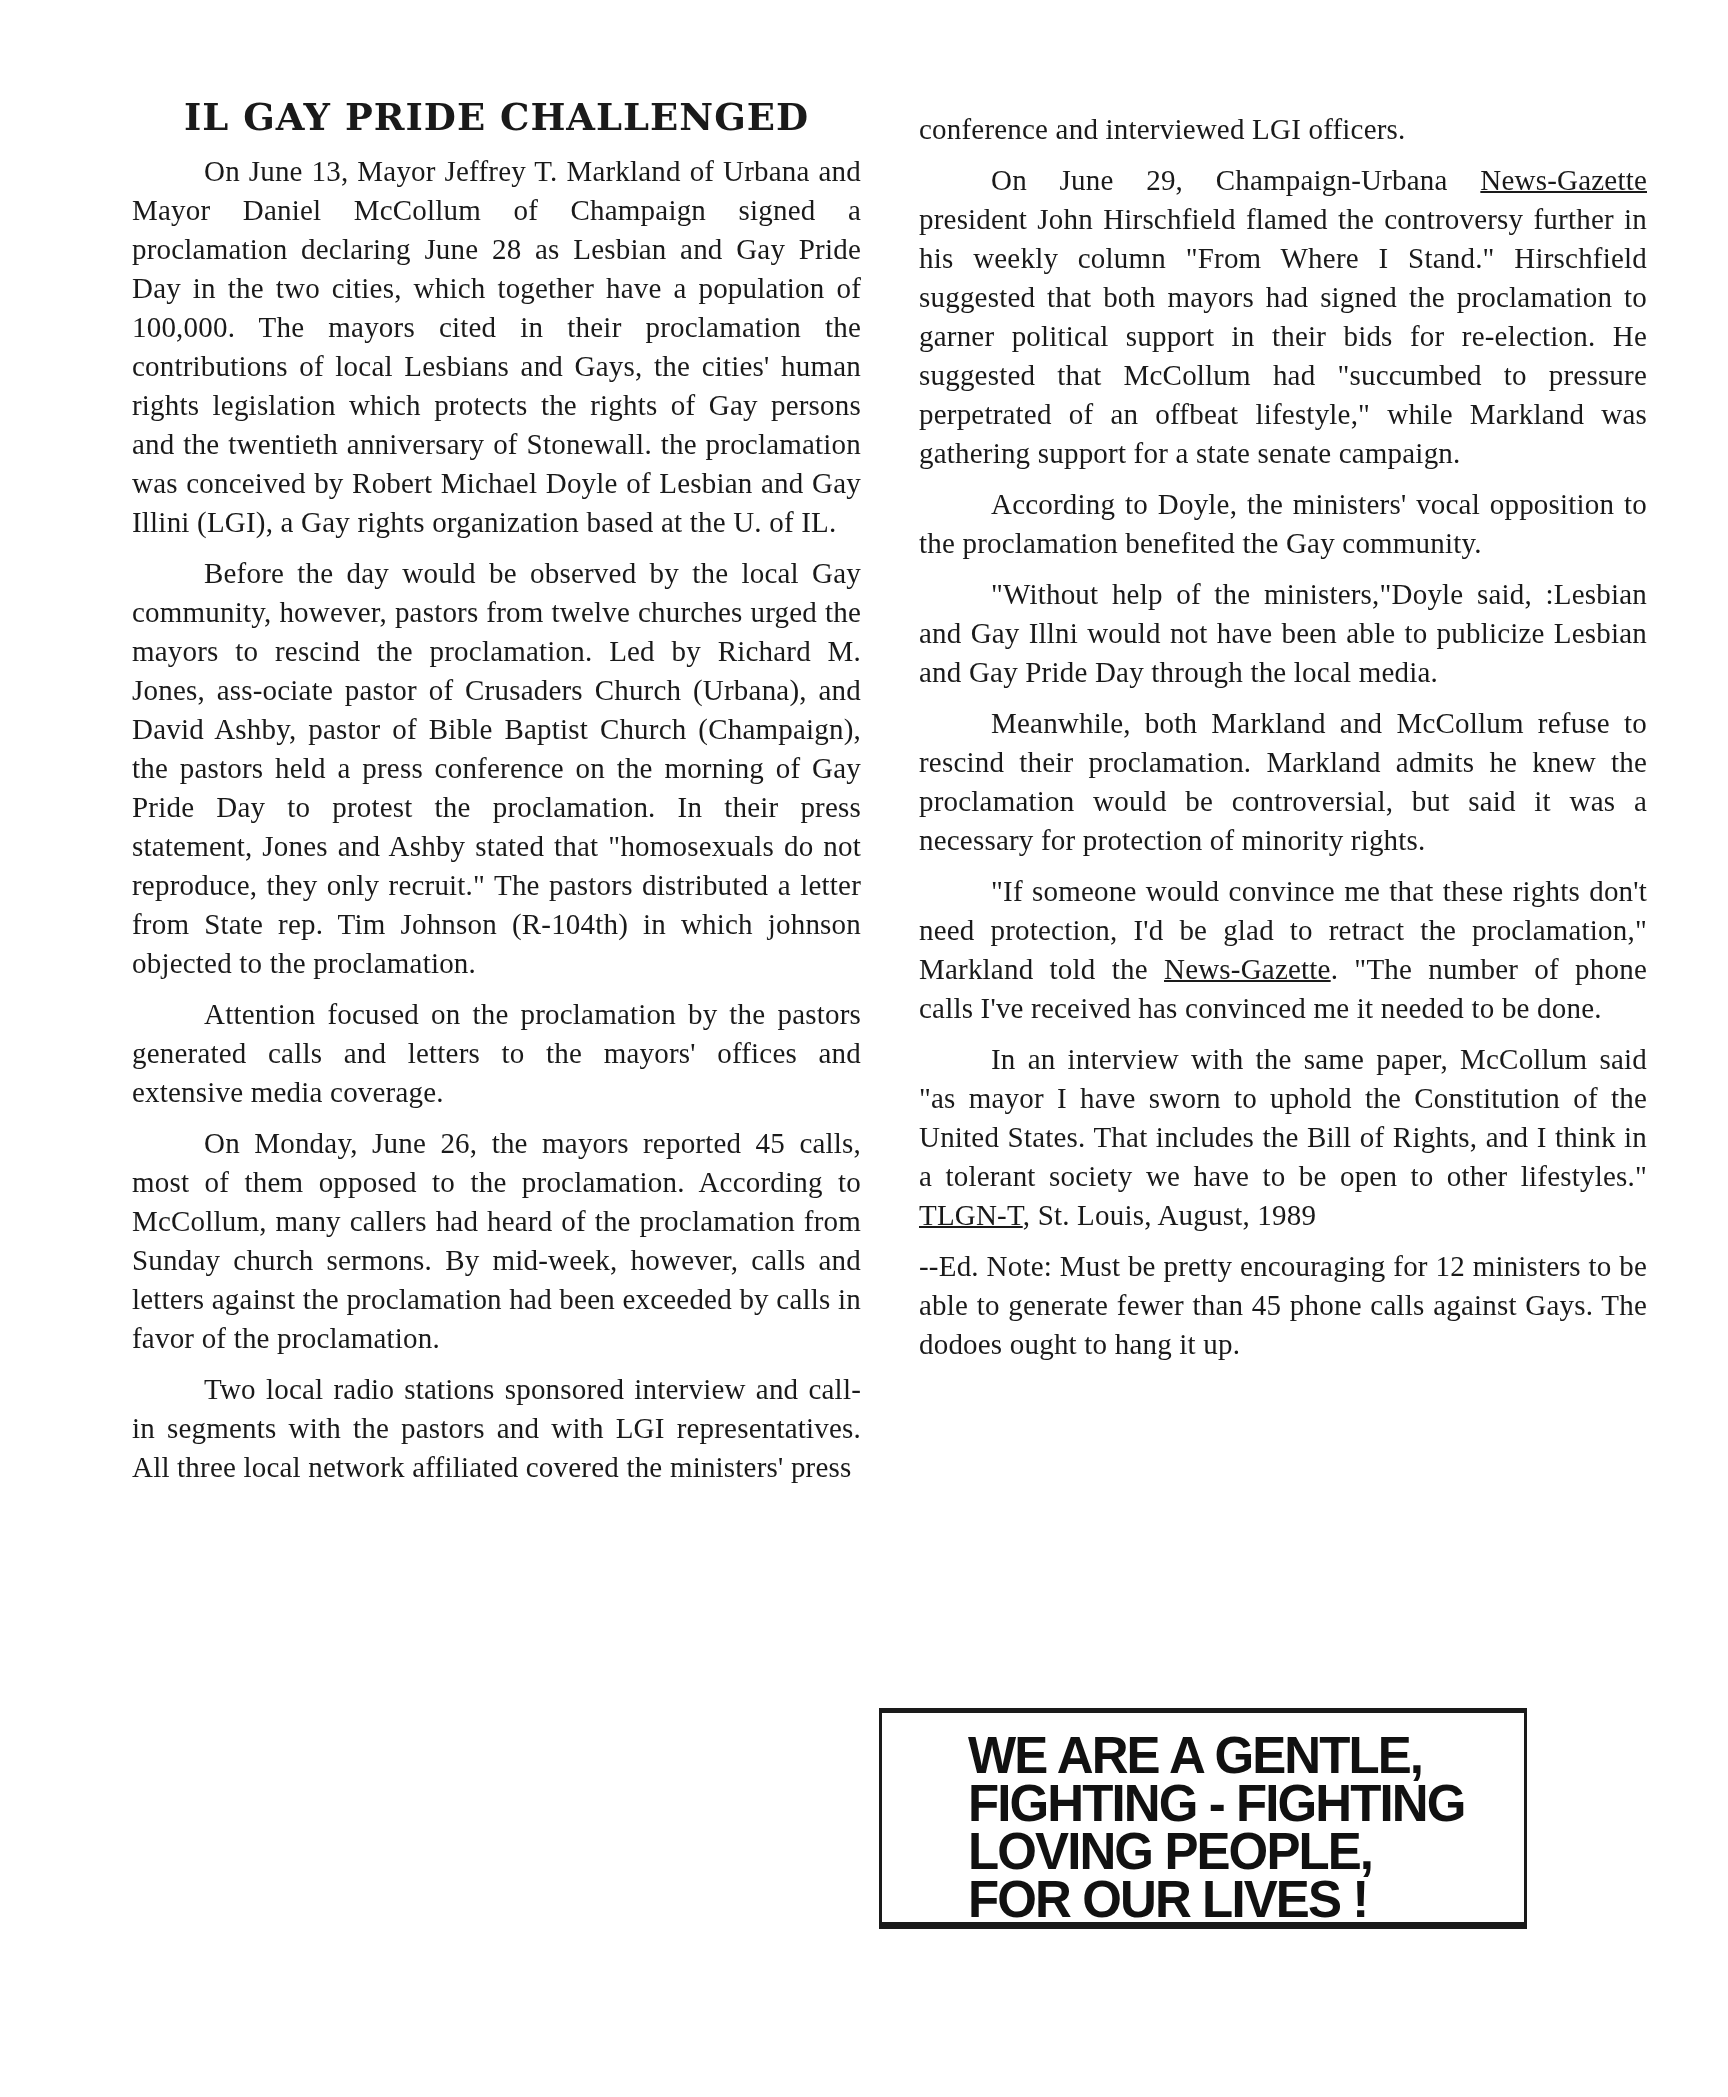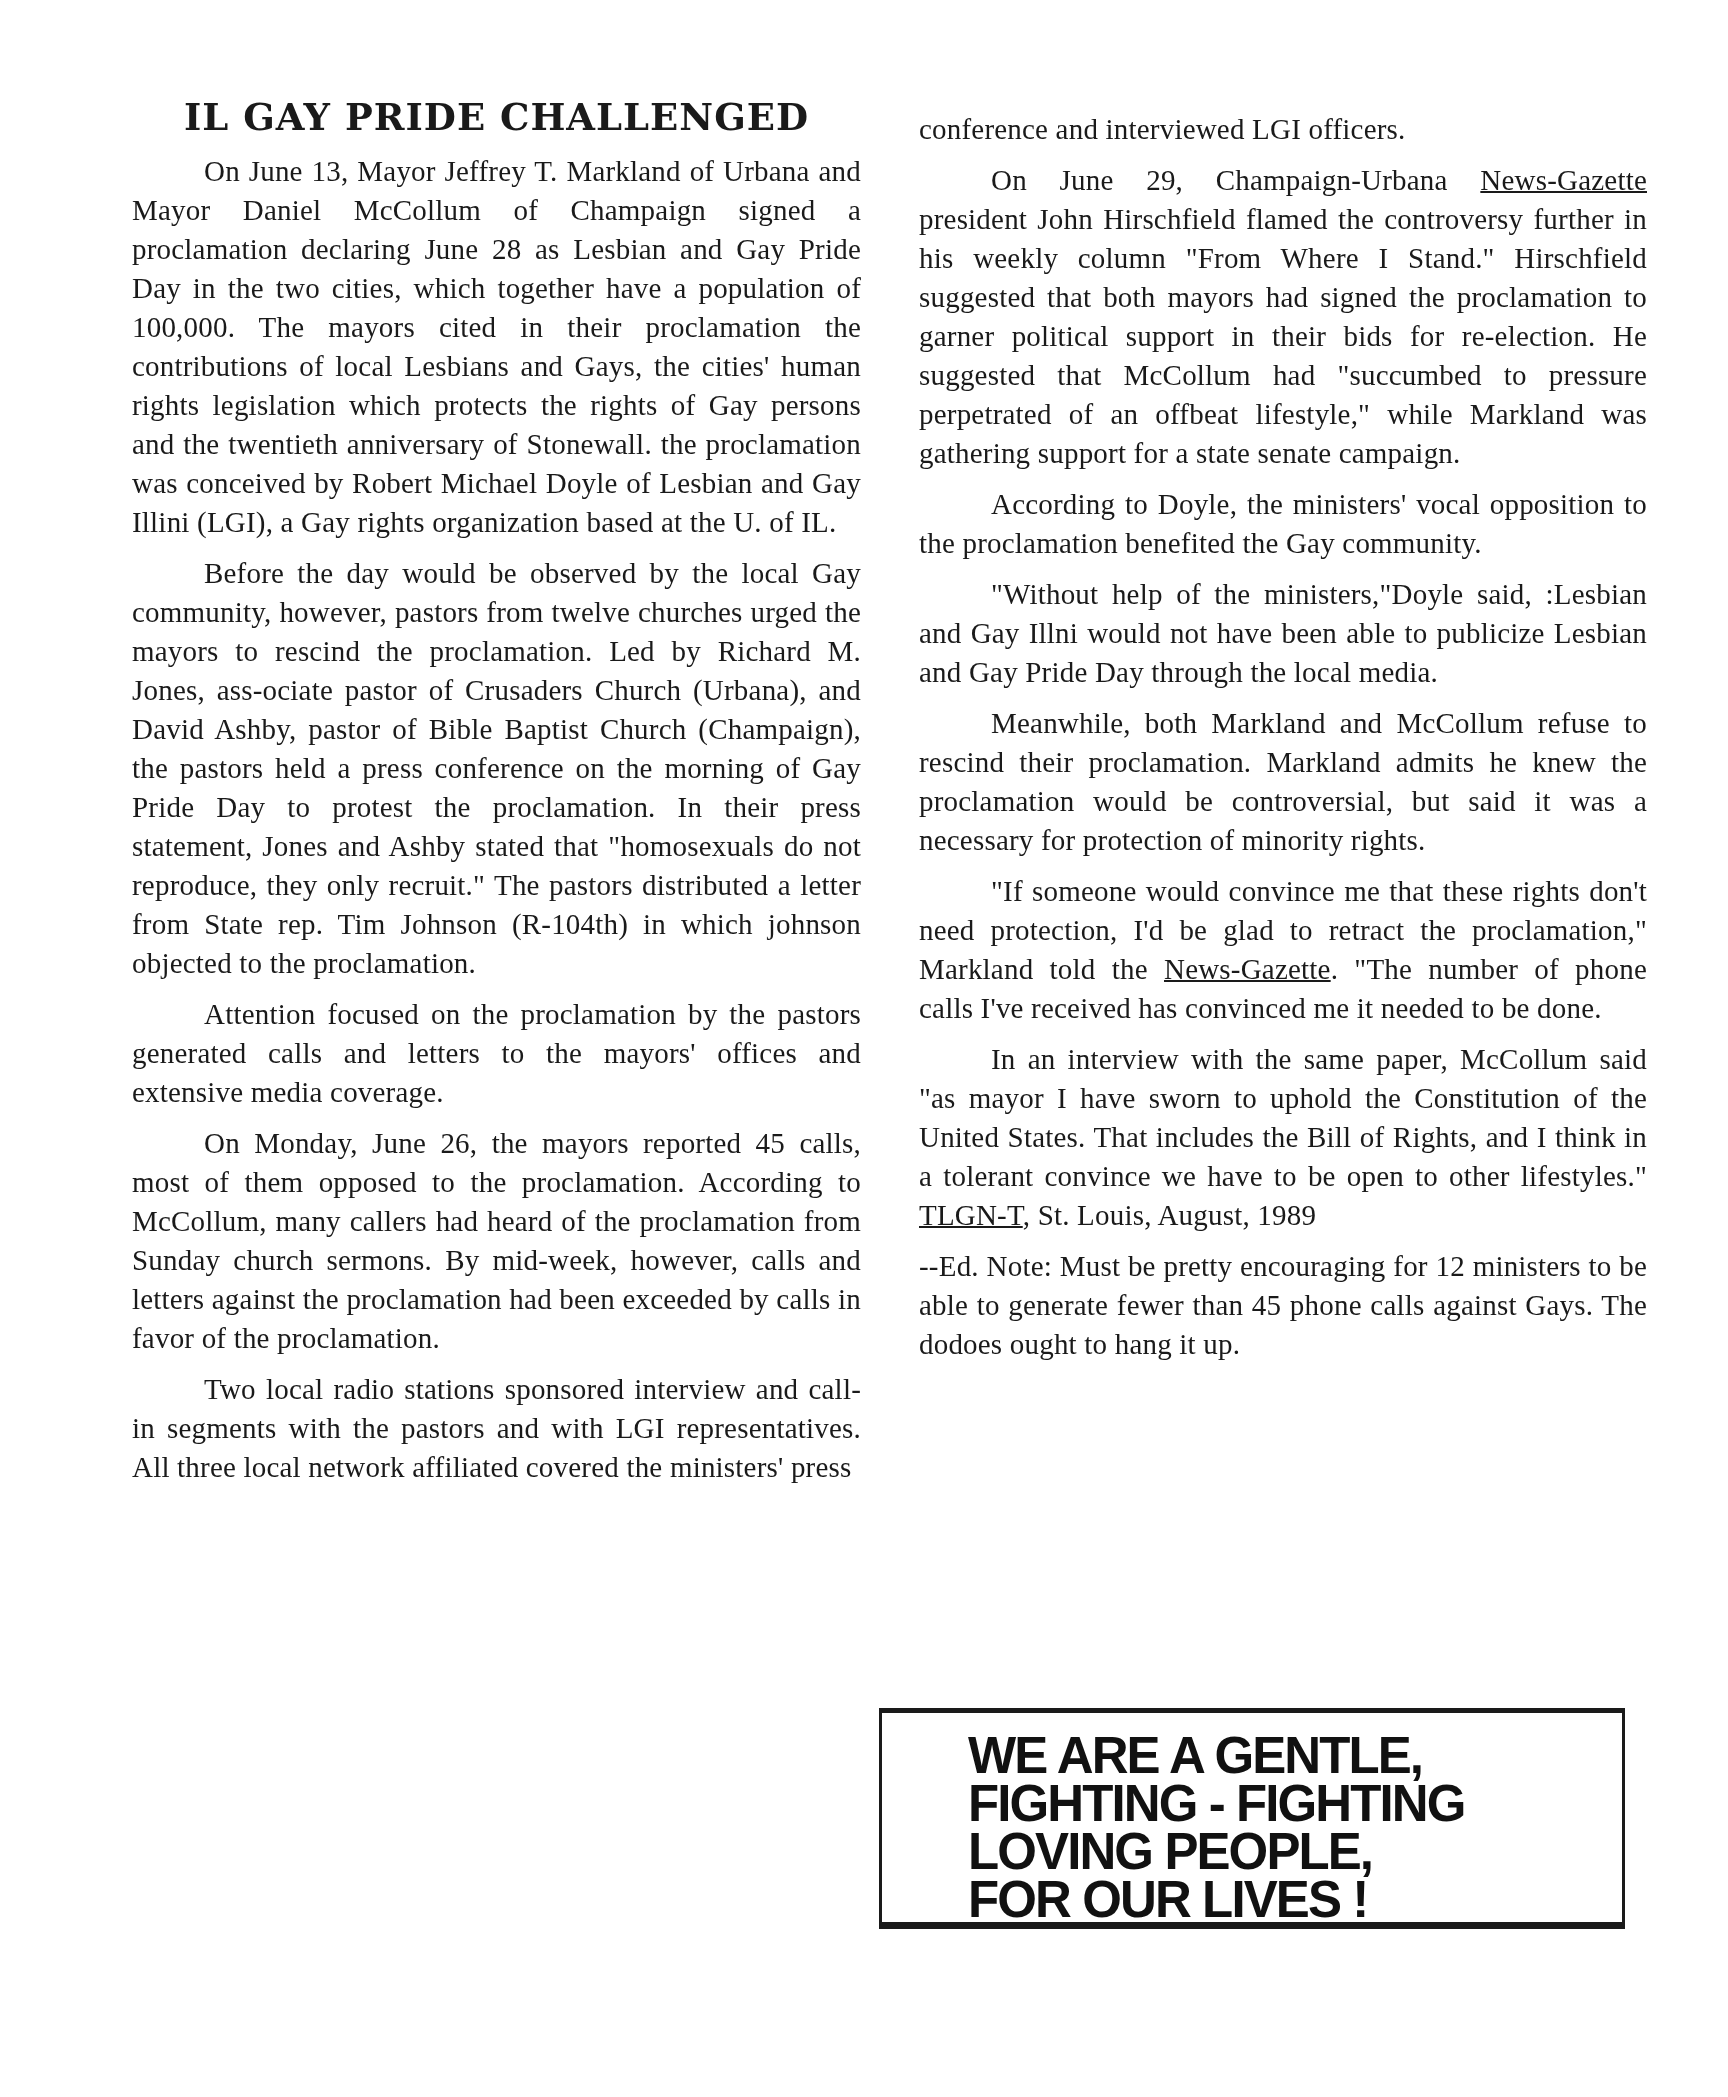--- a/index.html
+++ b/index.html
@@ -18,21 +18,21 @@
   .headline {
     font-family: "DejaVu Serif", "Liberation Serif", serif;
     font-weight: bold; font-size: 37px; line-height: 46px;
     letter-spacing: 1px; margin: 0 0 1.9px 0; text-align: center;
   }
   p { margin: 12px; text-indent: 72px; }
   p.noindent { text-indent: 0; }
   .ul { text-decoration: underline; text-decoration-thickness: 1.9px; }
   .box {
     position: absolute; left: 879px; top: 1708px;
-    width: 746px; height: 221px;
+    width: 648px; height: 221px;
     border: 3.4px solid #1a1a1a; border-bottom-width: 7.7px; border-top-width: 5.3px;
     box-sizing: border-box;
   }
   .box-text {
     position: absolute; left: 86px; top: 19px;
     font-family: "Liberation Sans", "DejaVu Sans", sans-serif;
     font-weight: bold; font-size: 51px; line-height: 48px;
     letter-spacing: -1.9px; color: #111;
   }
   .box-line { display: block; white-space: nowrap; }
@@ -49,21 +49,21 @@
   <p>Two local radio stations sponsored interview and call-in segments with the pastors and with LGI representatives. All three local network affiliated covered the ministers' press</p>
 </div>
 
 <div class="col col-right">
   <p class="noindent">conference and interviewed LGI officers.</p>
   <p><span>On June 29, Champaign-Urbana </span><span class="ul">News-Gazette</span><span> president John Hirschfield flamed the controversy further in his weekly column "From Where I Stand." Hirschfield suggested that both mayors had signed the proclamation to garner political support in their bids for re-election. He suggested that McCollum had "succumbed to pressure perpetrated of an offbeat lifestyle," while Markland was gathering support for a state senate campaign.</span></p>
   <p>According to Doyle, the ministers' vocal opposition to the proclamation benefited the Gay community.</p>
   <p>"Without help of the ministers,"Doyle said, :Lesbian and Gay Illni would not have been able to publicize Lesbian and Gay Pride Day through the local media.</p>
   <p>Meanwhile, both Markland and McCollum refuse to rescind their proclamation. Markland admits he knew the proclamation would be controversial, but said it was a necessary for protection of minority rights.</p>
   <p><span>"If someone would convince me that these rights don't need protection, I'd be glad to retract the proclamation," Markland told the </span><span class="ul">News-Gazette</span><span>. "The number of phone calls I've received has convinced me it needed to be done.</span></p>
-  <p><span>In an interview with the same paper, McCollum said "as mayor I have sworn to uphold the Constitution of the United States. That includes the Bill of Rights, and I think in a tolerant convince we have to be open to other lifestyles." </span><span class="ul">TLGN-T</span><span>, St. Louis, August, 1989</span></p>
+  <p><span>In an interview with the same paper, McCollum said "as mayor I have sworn to uphold the Constitution of the United States. That includes the Bill of Rights, and I think in a tolerant society we have to be open to other lifestyles." </span><span class="ul">TLGN-T</span><span>, St. Louis, August, 1989</span></p>
   <p class="noindent">--Ed. Note: Must be pretty encouraging for 12 ministers to be able to generate fewer than 45 phone calls against Gays. The dodoes ought to hang it up.</p>
 </div>
 
 <div class="box">
   <div class="box-text">
     <span class="box-line">WE ARE A GENTLE,</span>
     <span class="box-line">FIGHTING - FIGHTING</span>
     <span class="box-line">LOVING PEOPLE,</span>
     <span class="box-line">FOR OUR LIVES !</span>
   </div>

